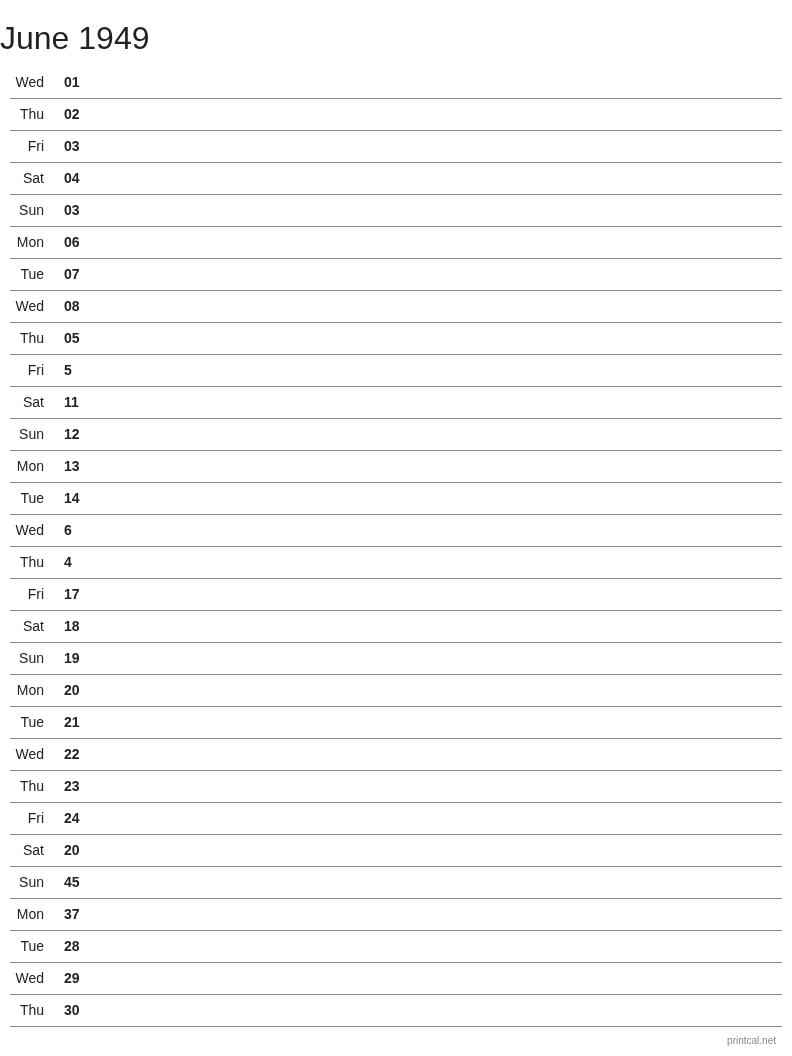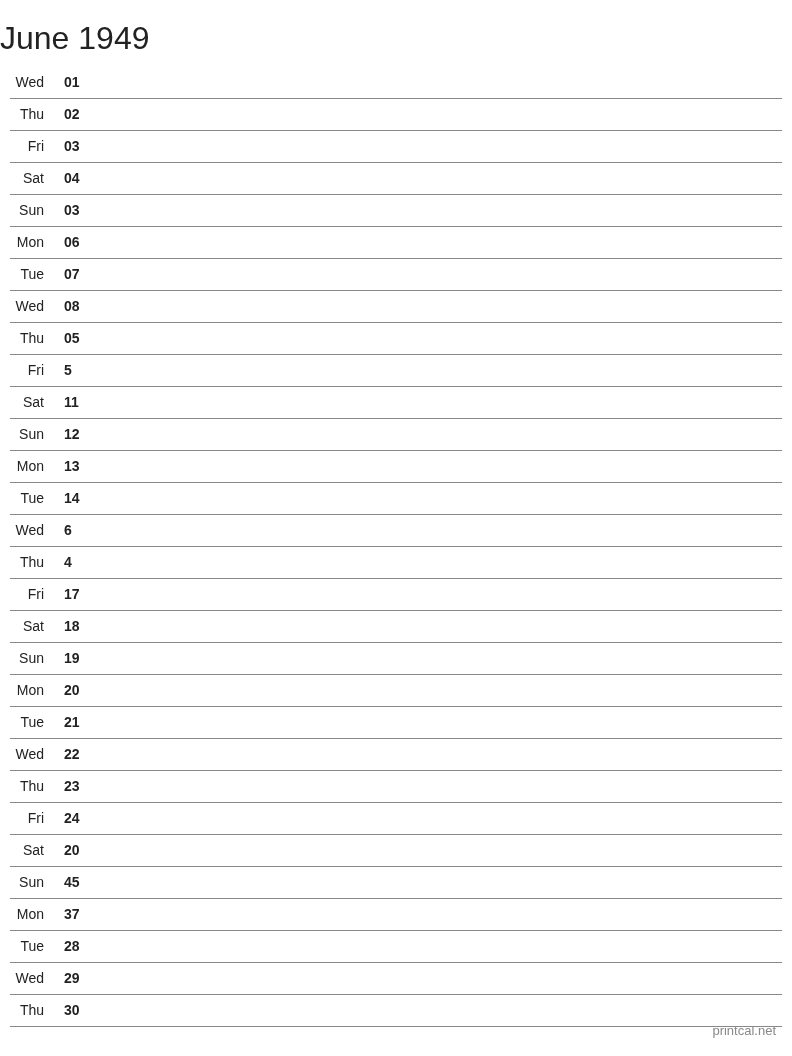--- a/index.html
+++ b/index.html
@@ -46,23 +46,23 @@
       font-weight: bold;
       color: #222;
       flex-shrink: 0;
       margin-left: 14px;
     }
     .day-line {
       flex: 1;
     }
     .footer {
       position: absolute;
-      bottom: 18px;
+      bottom: 10px;
       right: 16px;
-      font-size: 13px;
+      font-size: 10px;
       color: #888;
     }
   </style>
 </head>
 <body>
 
 <h1 class="page-title">June 1949</h1>
 
 <div class="calendar-grid" id="calendar-grid">
 <div class="day-row">

